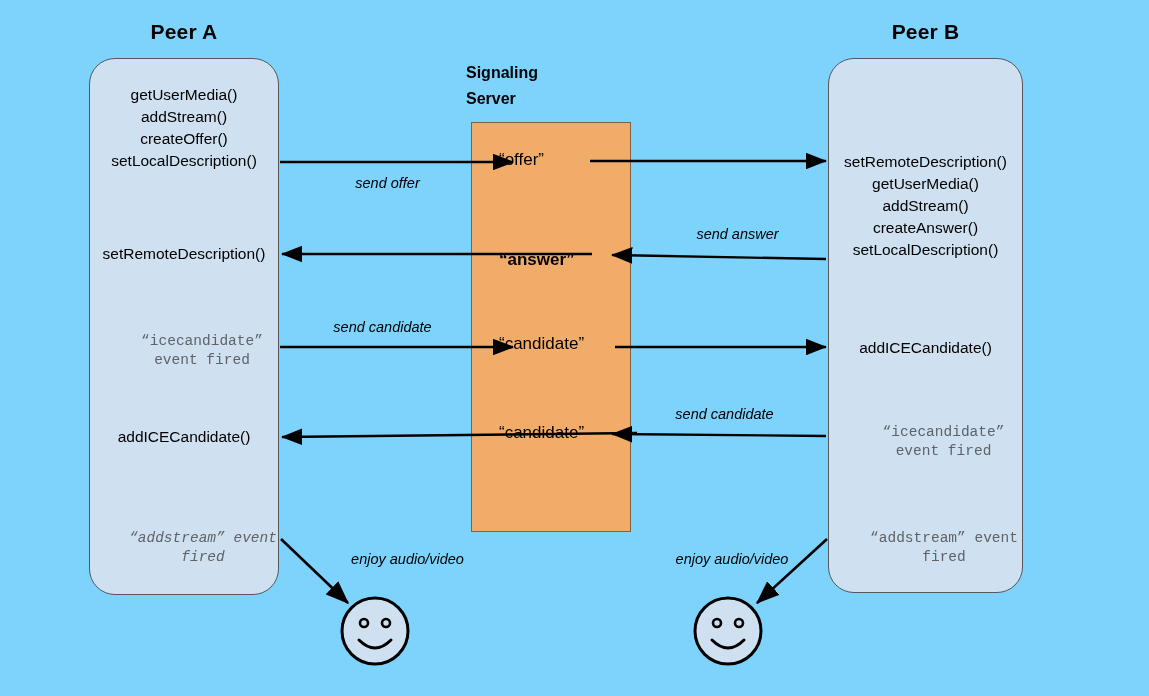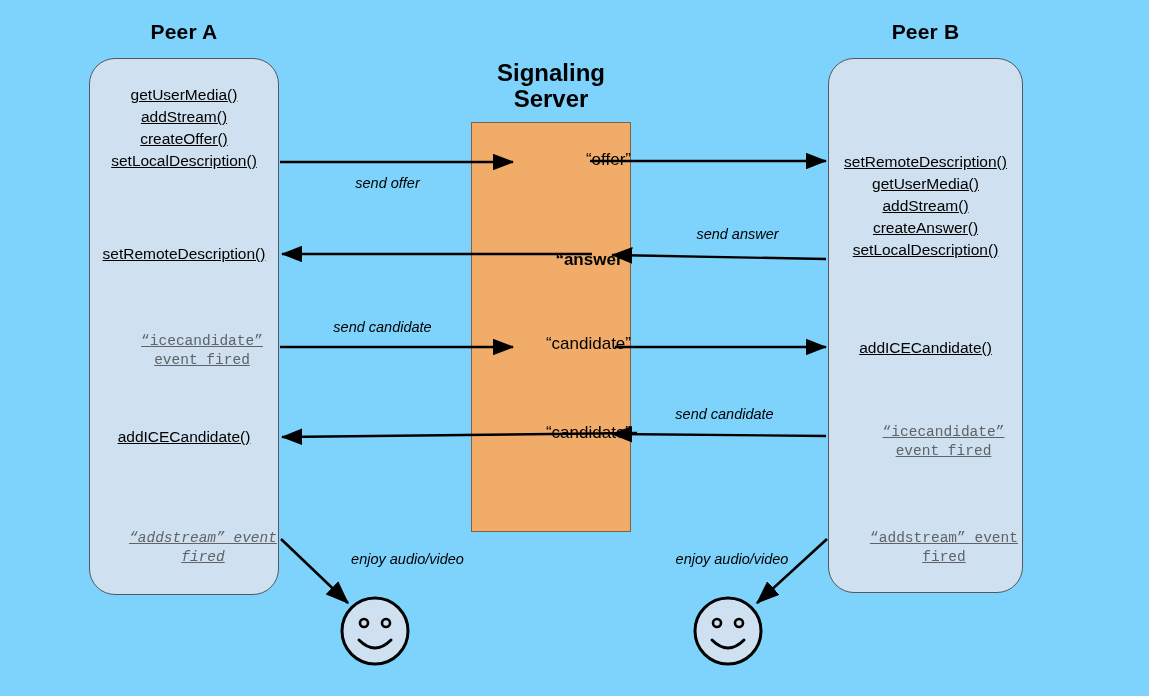--- a/index.html
+++ b/index.html
@@ -24,24 +24,24 @@
     letter-spacing: 0.2px;
     white-space: nowrap;
   }
   #peer-a-title { left: 89px; top: 20px; width: 190px; }
   #peer-b-title { left: 828px; top: 20px; width: 195px; }
   #server-title {
     position: absolute;
     left: 466px;
     top: 60px;
     width: 170px;
-    font-size: 24px;
+    font-size: 16px;
     font-weight: bold;
     color: #000000;
-    text-align: center;
+    text-align: left;
     line-height: 26px;
   }
   .peer-box {
     position: absolute;
     background: #cfe0f0;
     border: 1.6px solid #54585c;
     border-radius: 26px;
     box-sizing: border-box;
   }
   #peer-a-box { left: 89px; top: 58px; width: 190px; height: 537px; }
@@ -56,38 +56,38 @@
     border: 1.4px solid #7f6246;
     box-sizing: border-box;
   }
   .box-text {
     position: absolute;
     text-align: center;
     color: #000000;
     font-size: 15.5px;
     line-height: 22px;
     white-space: pre-line;
-    text-decoration: underline;
   }
   .mono-text {
     font-family: "Liberation Mono", "DejaVu Sans Mono", monospace;
     color: #5f6368;
     font-size: 14.5px;
     line-height: 19px;
     margin-left: 18px;
   }
   .mono-italic {
     font-style: italic;
   }
   .server-label {
     position: absolute;
-    text-align: right;
+    text-align: left;
     color: #000000;
     font-size: 17px;
     white-space: nowrap;
+    padding-left: 28px;
   }
   .arrow-label {
     position: absolute;
     font-size: 14.5px;
     font-style: italic;
     color: #000000;
     text-align: center;
     white-space: nowrap;
   }
   svg.overlay {

